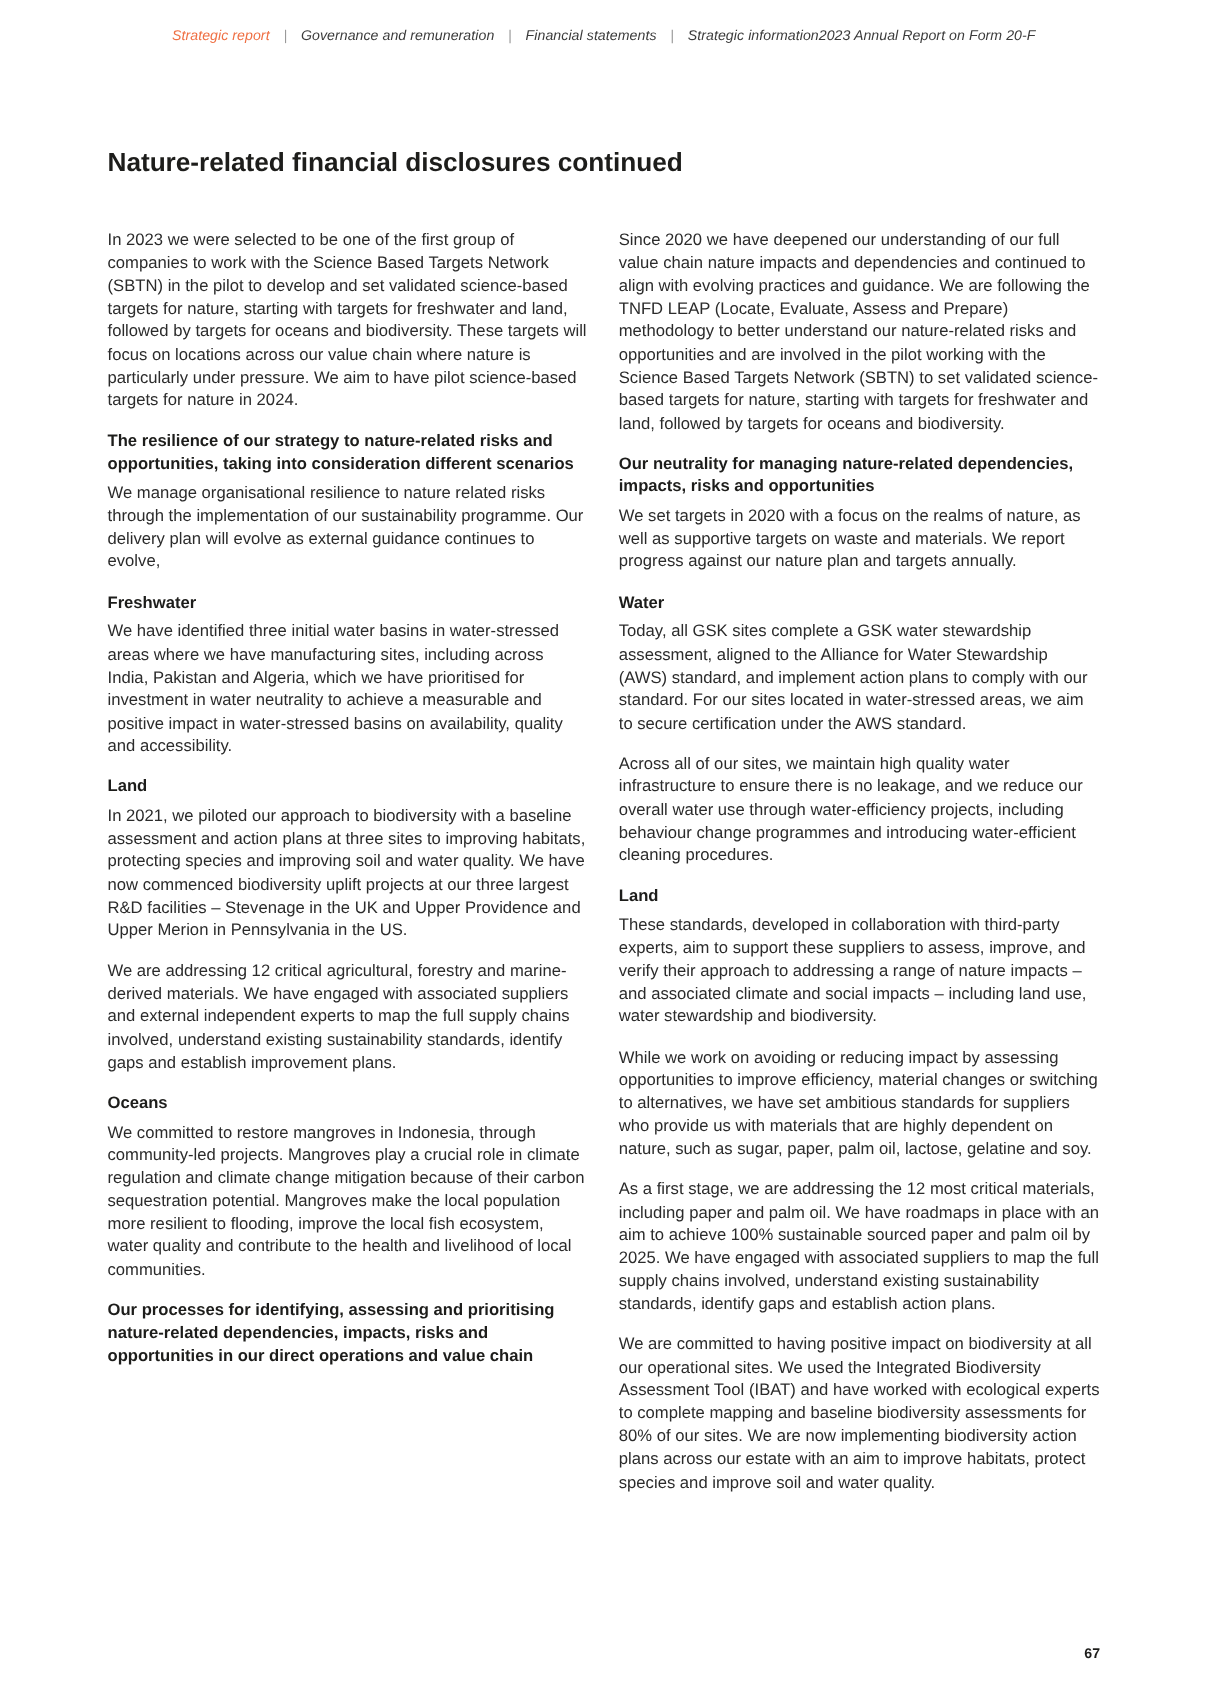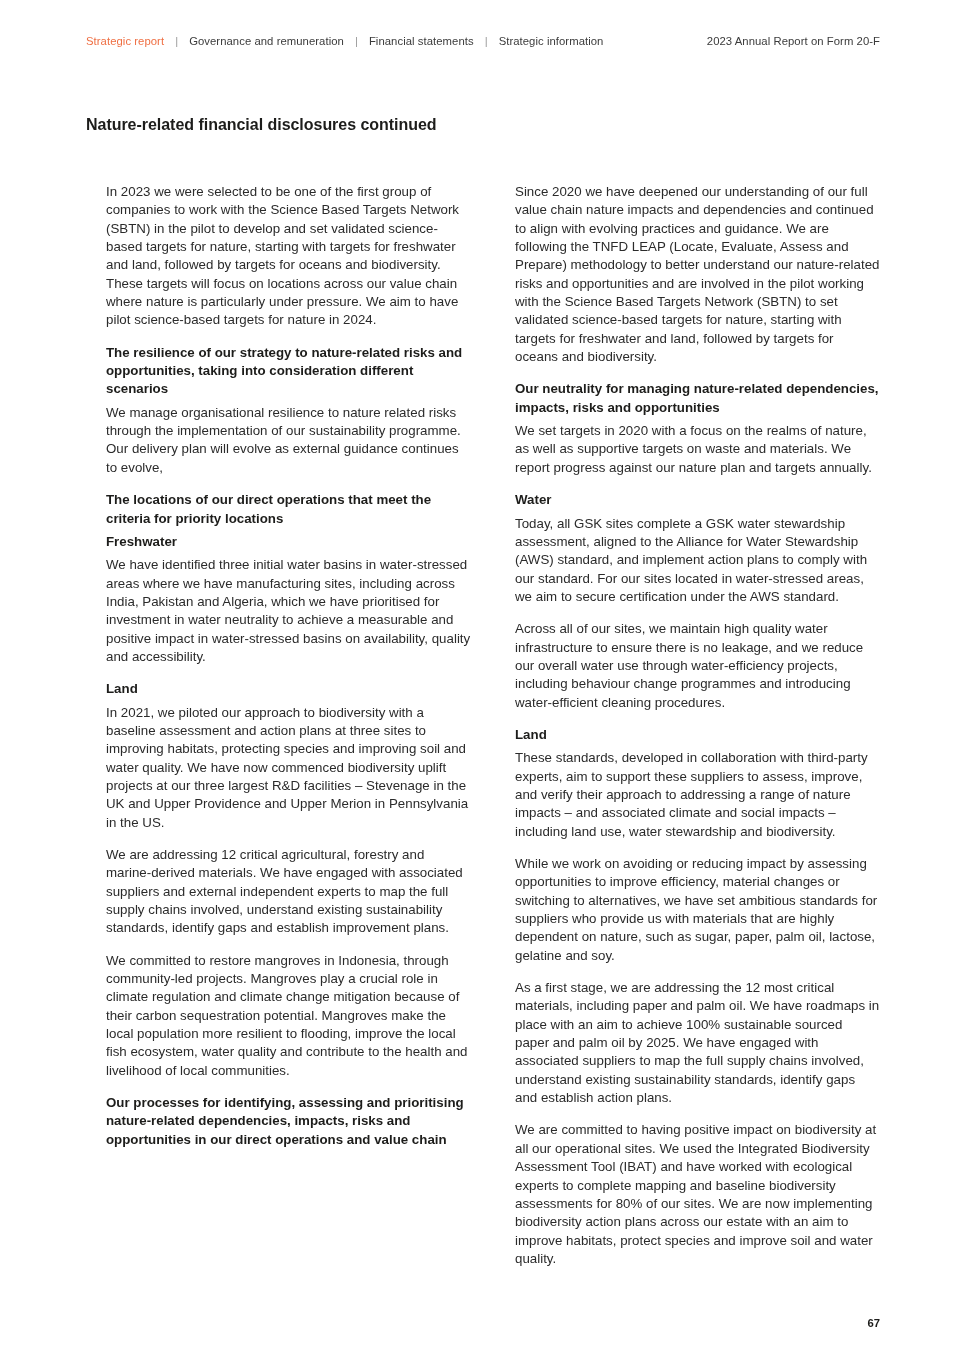--- a/index.html
+++ b/index.html
@@ -19,27 +19,28 @@
     height: 1365px;
     margin: 0 auto;
     background: #ffffff;
     overflow: hidden;
   }
 
   
   .header {
     position: absolute;
     left: 86px;
-    top: 36px;
+    top: 24px;
     width: 794px;
     display: flex;
     align-items: baseline;
-    justify-content: space-between;
+    justify-content: center;
     font-size: 11.3px;
     letter-spacing: 0.005em;
+    font-style: italic;
   }
   .header-nav {
     display: flex;
     align-items: baseline;
     white-space: nowrap;
   }
   .nav-item {
     color: #3b3b3b;
     font-size: 11.3px;
     line-height: 1;
@@ -58,38 +59,37 @@
     font-size: 11.3px;
     line-height: 1;
     white-space: nowrap;
   }
 
   
   .page-title {
     position: absolute;
     left: 86px;
     top: 105px;
-    font-size: 16px;
+    font-size: 21px;
     font-weight: bold;
     letter-spacing: -0.002em;
     color: #1d1d1b;
   }
 
   
   .columns {
     position: absolute;
     left: 86px;
     top: 183px;
     width: 794px;
     display: flex;
     gap: 24px;
   }
   .col {
     width: 385px;
-    margin-left: 20px;
   }
 
   p.body-text {
     margin: 0 0 14px 0;
     font-size: 13.3px;
     line-height: 18.35px;
     color: #2b2b2b;
     letter-spacing: 0.001em;
   }
   p.body-text:last-child { margin-bottom: 0; }
@@ -138,26 +138,26 @@
     <div class="header-right">2023 Annual Report on Form 20-F</div>
   </div>
 
   <h1 class="page-title">Nature-related financial disclosures continued</h1>
 
   <div class="columns">
     <div class="col" id="left-column">
         <p class="body-text">In 2023 we were selected to be one of the first group of companies to work with the Science Based Targets Network (SBTN) in the pilot to develop and set validated science-based targets for nature, starting with targets for freshwater and land, followed by targets for oceans and biodiversity. These targets will focus on locations across our value chain where nature is particularly under pressure. We aim to have pilot science-based targets for nature in 2024.</p>
         <h3 class="sub-head">The resilience of our strategy to nature-related risks and opportunities, taking into consideration different scenarios</h3>
         <p class="body-text">We manage organisational resilience to nature related risks through the implementation of our sustainability programme. Our delivery plan will evolve as external guidance continues to evolve,</p>
-        <h3 class="sub-head">The locations of our direct operations that meet the criteria for priority locations</h3>
         <h3 class="sub-head">Freshwater</h3>
         <p class="body-text">We have identified three initial water basins in water-stressed areas where we have manufacturing sites, including across India, Pakistan and Algeria, which we have prioritised for investment in water neutrality to achieve a measurable and positive impact in water-stressed basins on availability, quality and accessibility.</p>
         <h3 class="sub-head">Land</h3>
         <p class="body-text">In 2021, we piloted our approach to biodiversity with a baseline assessment and action plans at three sites to improving habitats, protecting species and improving soil and water quality. We have now commenced biodiversity uplift projects at our three largest R&amp;D facilities – Stevenage in the UK and Upper Providence and Upper Merion in Pennsylvania in the US.</p>
         <p class="body-text">We are addressing 12 critical agricultural, forestry and marine-derived materials. We have engaged with associated suppliers and external independent experts to map the full supply chains involved, understand existing sustainability standards, identify gaps and establish improvement plans.</p>
+        <h3 class="sub-head">Oceans</h3>
         <p class="body-text">We committed to restore mangroves in Indonesia, through community-led projects. Mangroves play a crucial role in climate regulation and climate change mitigation because of their carbon sequestration potential. Mangroves make the local population more resilient to flooding, improve the local fish ecosystem, water quality and contribute to the health and livelihood of local communities.</p>
         <h3 class="sub-head">Our processes for identifying, assessing and prioritising nature-related dependencies, impacts, risks and opportunities in our direct operations and value chain</h3>
       </div>
     <div class="col" id="right-column">
         <p class="body-text">Since 2020 we have deepened our understanding of our full value chain nature impacts and dependencies and continued to align with evolving practices and guidance. We are following the TNFD LEAP (Locate, Evaluate, Assess and Prepare) methodology to better understand our nature-related risks and opportunities and are involved in the pilot working with the Science Based Targets Network (SBTN) to set validated science-based targets for nature, starting with targets for freshwater and land, followed by targets for oceans and biodiversity.</p>
         <h3 class="sub-head">Our neutrality for managing nature-related dependencies, impacts, risks and opportunities</h3>
         <p class="body-text">We set targets in 2020 with a focus on the realms of nature, as well as supportive targets on waste and materials. We report progress against our nature plan and targets annually.</p>
         <h3 class="sub-head">Water</h3>
         <p class="body-text">Today, all GSK sites complete a GSK water stewardship assessment, aligned to the Alliance for Water Stewardship (AWS) standard, and implement action plans to comply with our standard. For our sites located in water-stressed areas, we aim to secure certification under the AWS standard.</p>
         <p class="body-text">Across all of our sites, we maintain high quality water infrastructure to ensure there is no leakage, and we reduce our overall water use through water-efficiency projects, including behaviour change programmes and introducing water-efficient cleaning procedures.</p>

